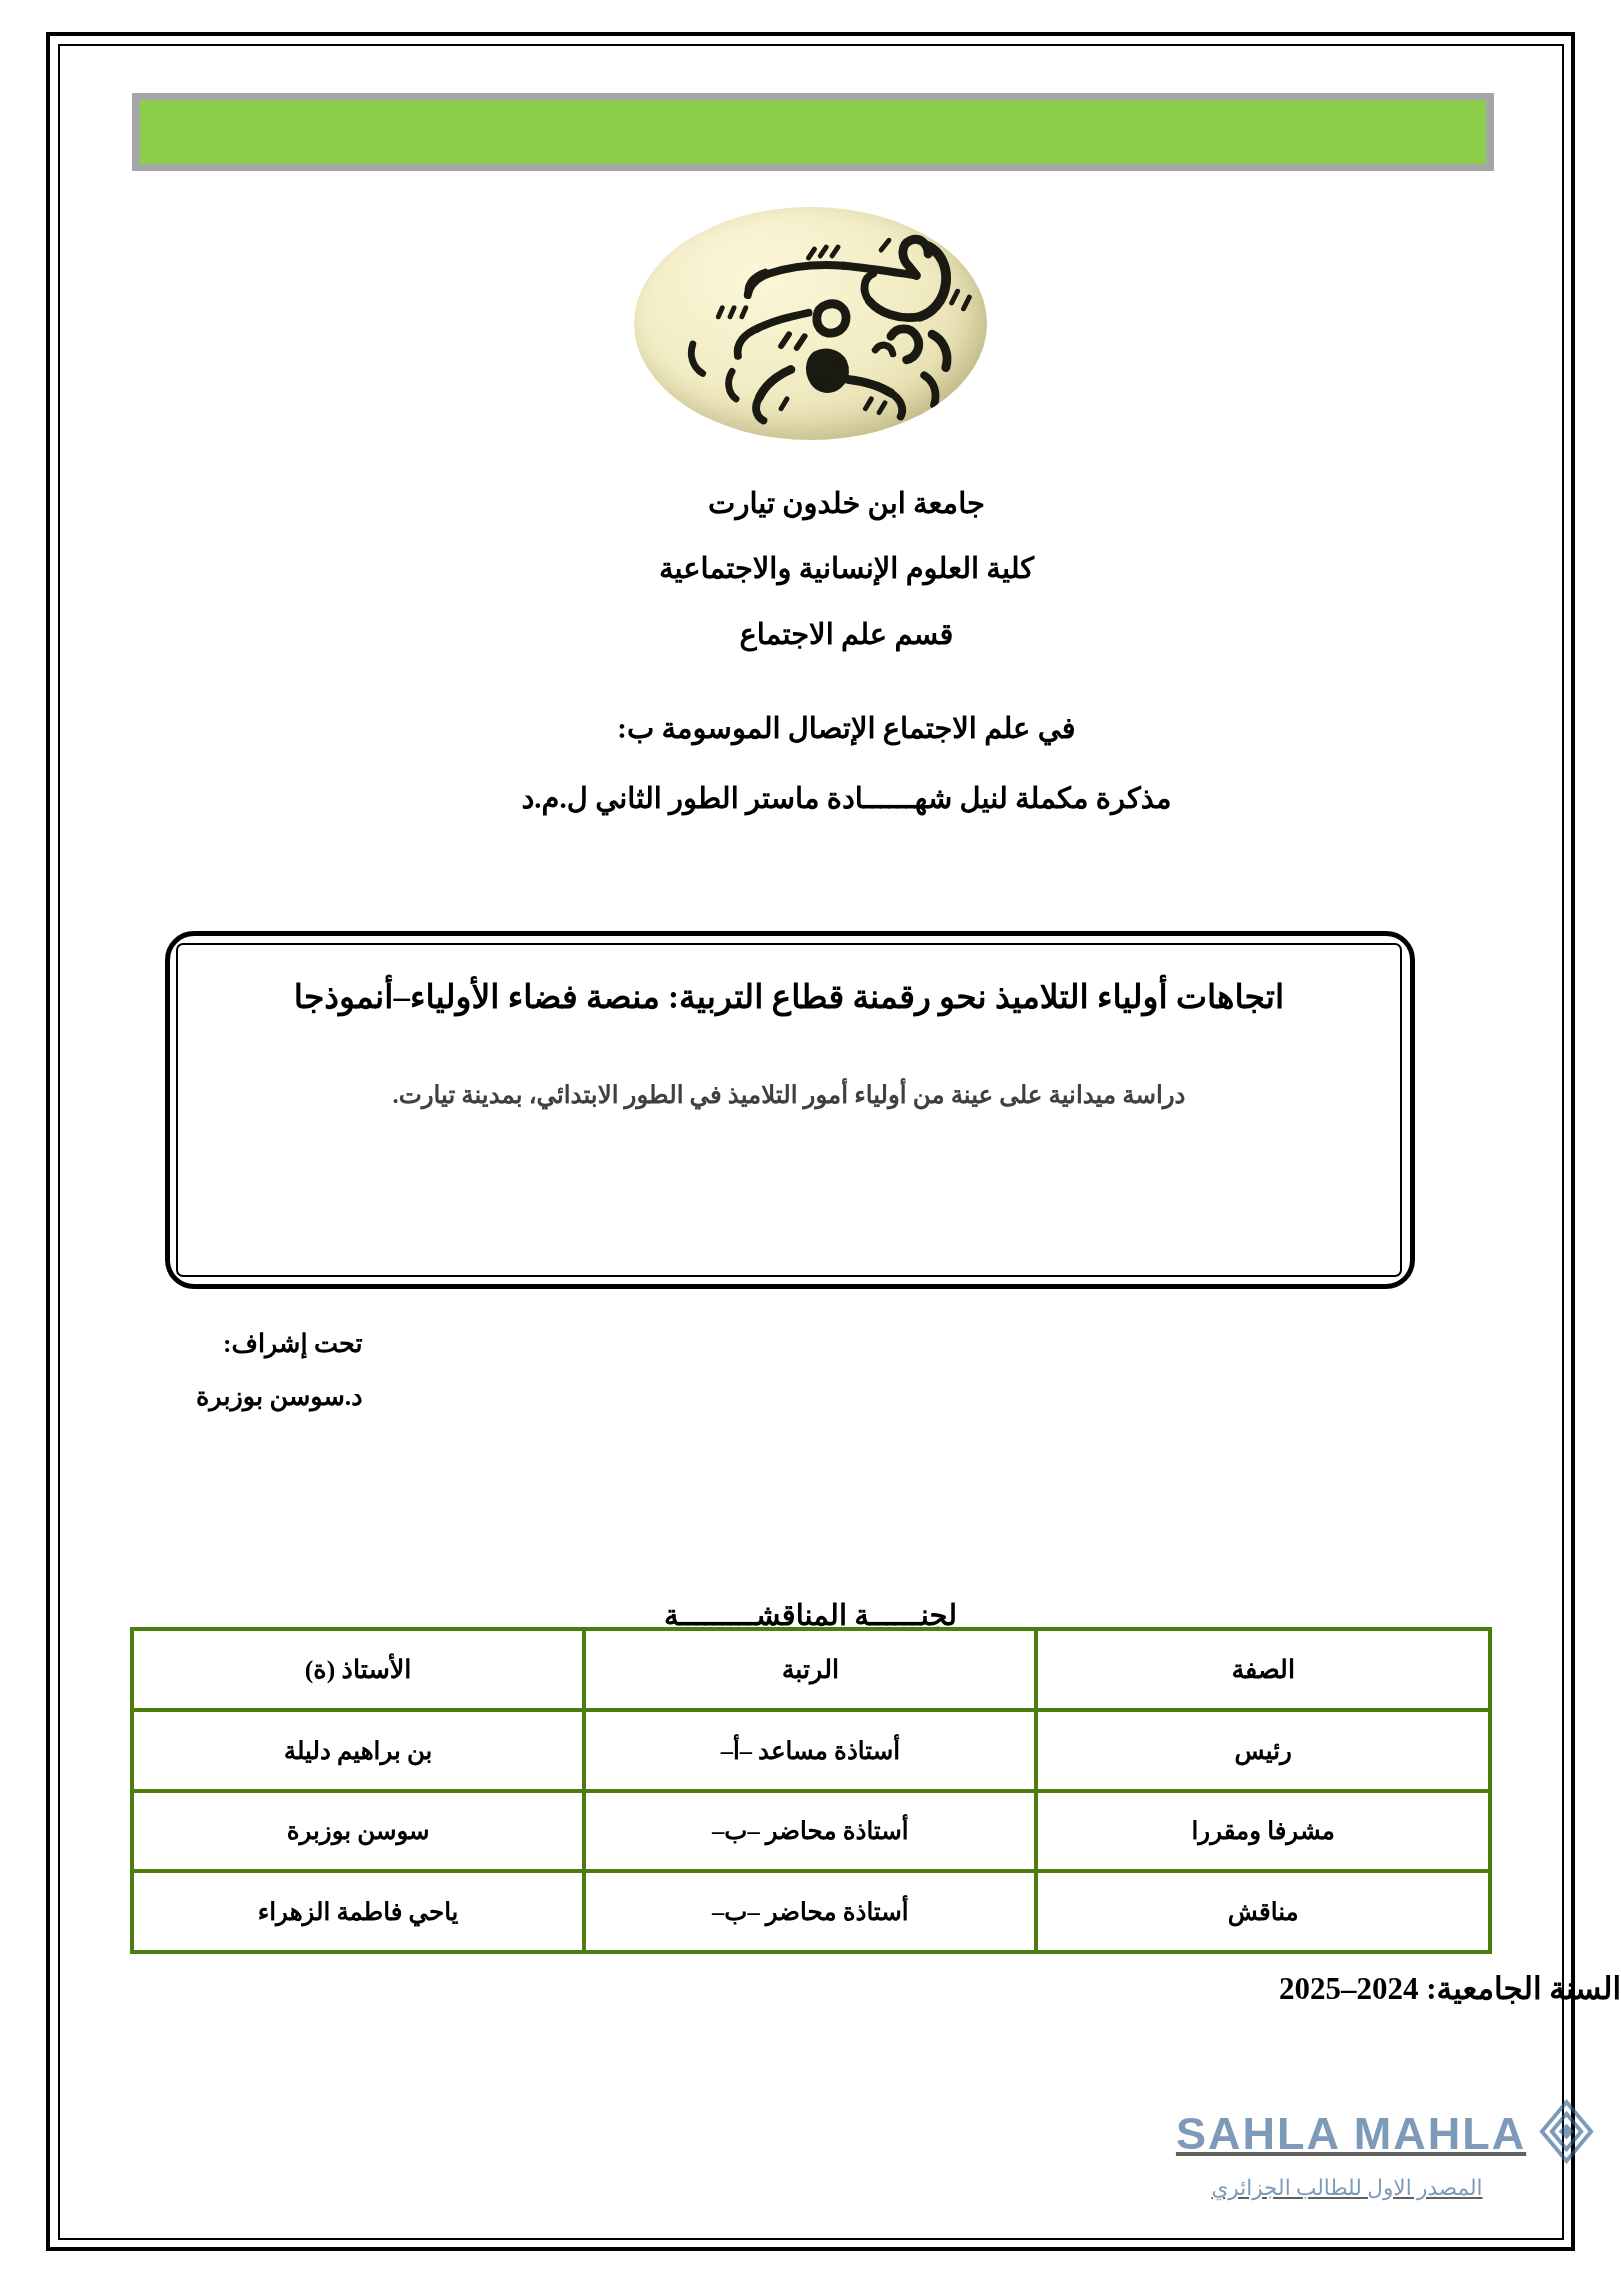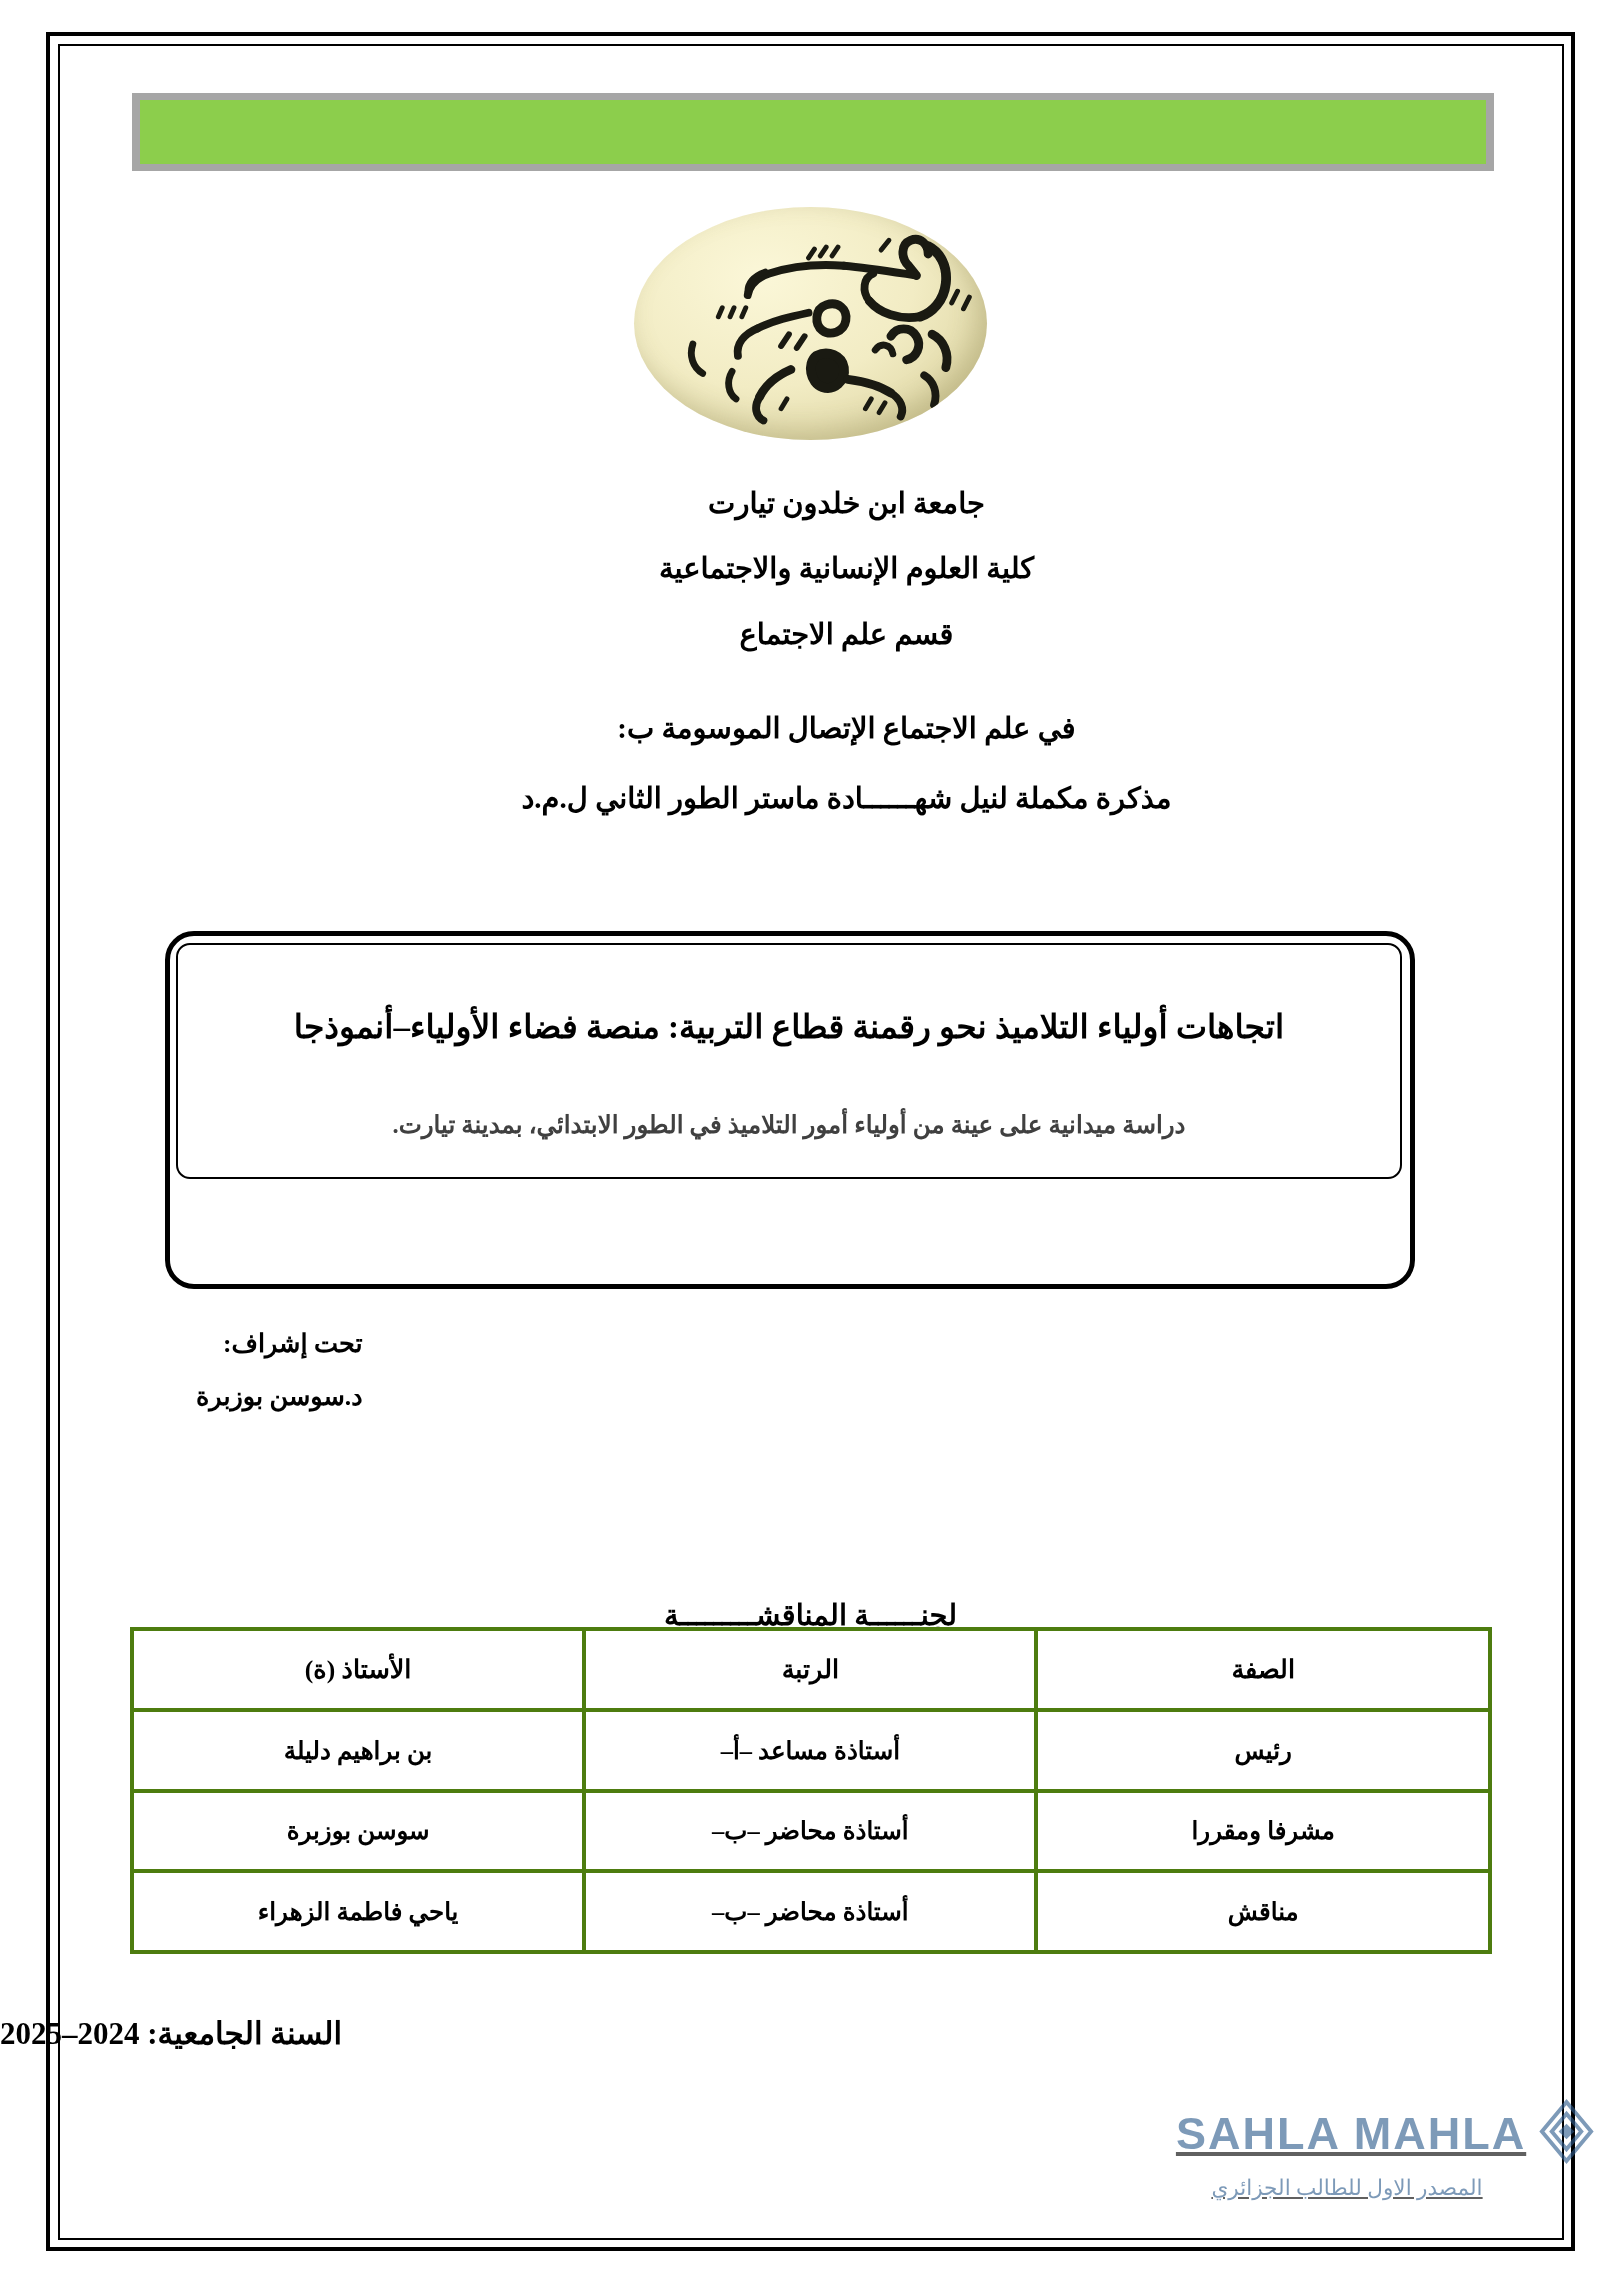--- a/index.html
+++ b/index.html
@@ -109,28 +109,28 @@
     height: 358px;
     border: 5.9px solid #000000;
     border-radius: 29px;
     box-sizing: border-box;
   }
   .title-box-inner {
     position: absolute;
     left: 176px;
     top: 943px;
     width: 1226px;
-    height: 236px;
+    height: 334px;
     border: 2.9px solid #000000;
-    border-radius: 14px;
+    border-radius: 7px;
     box-sizing: border-box;
     display: flex;
     flex-direction: column;
     justify-content: flex-start;
-    padding: 61px 33px 0 33px;
+    padding: 31px 33px 0 33px;
     direction: rtl;
   }
   .main-title {
     font-family: "Liberation Serif", "DejaVu Serif", serif;
     font-weight: bold;
     font-size: 33px;
     text-align: center;
     color: #000;
     line-height: 1.3;
     margin: 0;
@@ -232,27 +232,26 @@
   .col-a { width: 33.4%; }
   .col-b { width: 33.3%; }
   .col-c { width: 33.3%; }
 
   
   .year {
     position: absolute;
     left: 0;
     top: 1970px;
     width: 1621px;
-    text-align: left;
+    text-align: right;
     font-family: "Liberation Serif", "DejaVu Serif", serif;
     font-weight: bold;
     font-size: 31px;
     color: #000;
     direction: rtl;
-    margin-top: 45px;
   }
 
   
   .watermark {
     position: absolute;
     left: 1136px;
     top: 2098px;
     width: 461px;
     height: 147px;
     direction: ltr;

